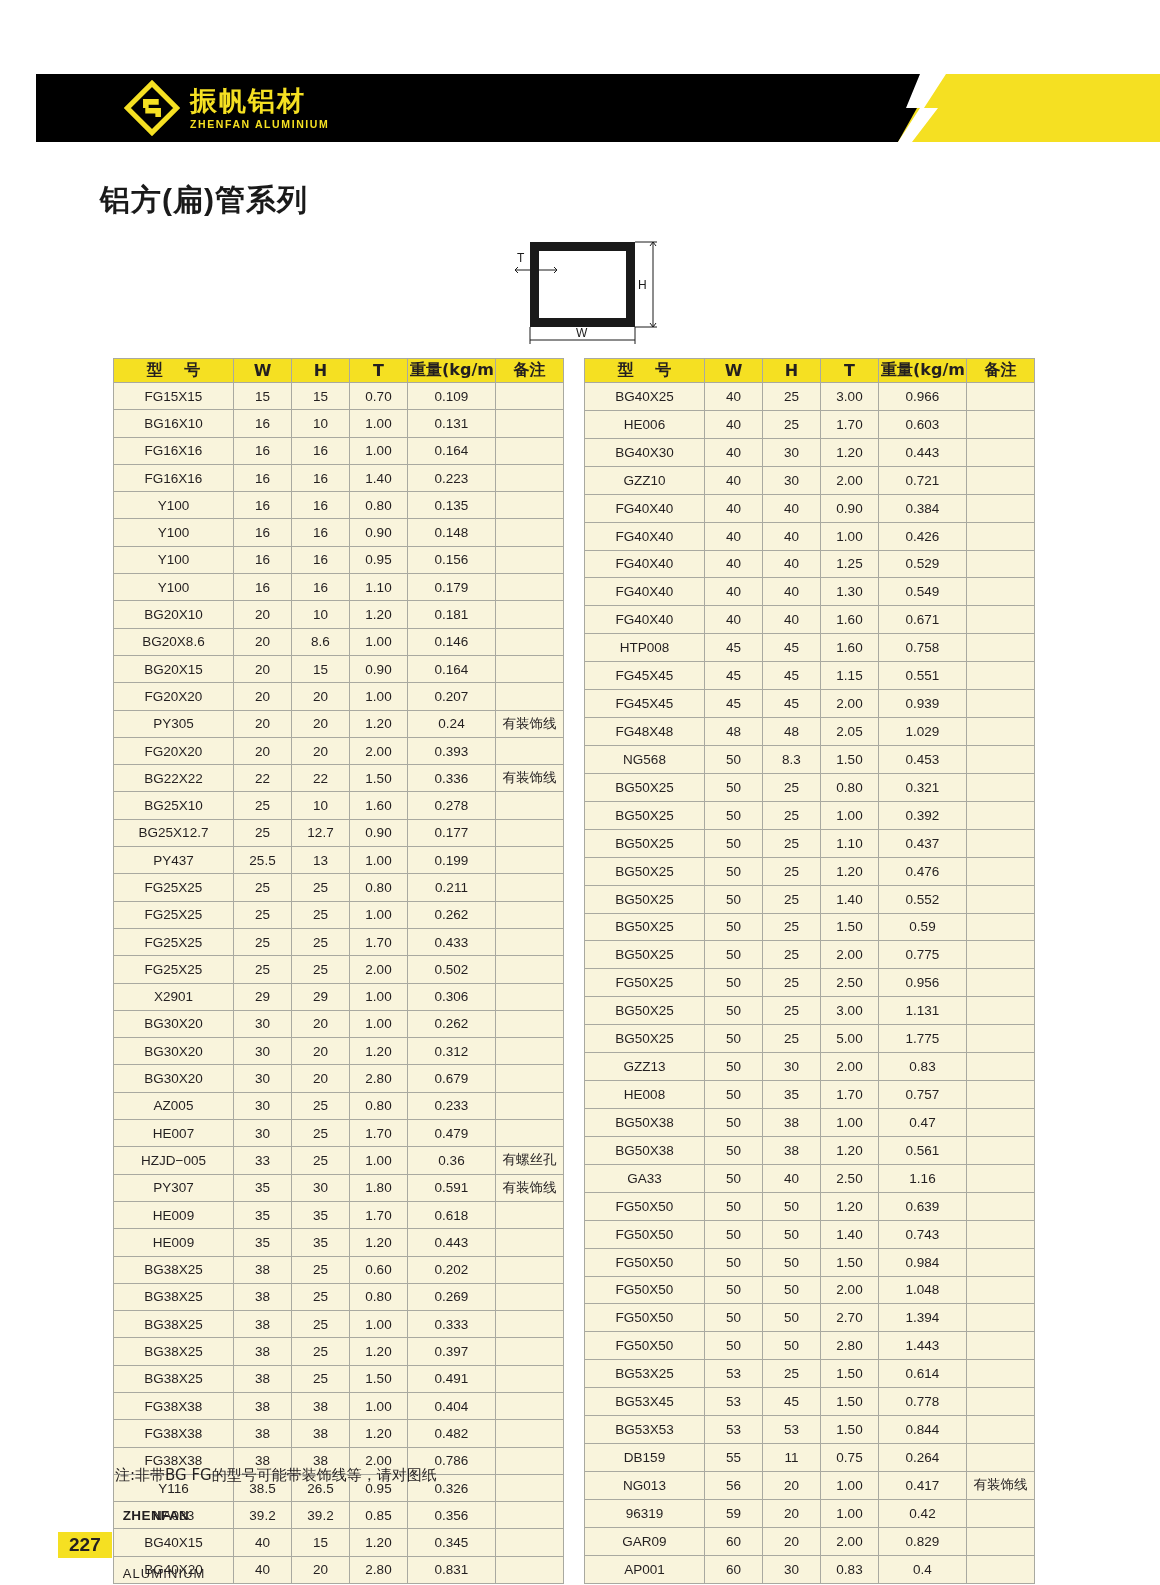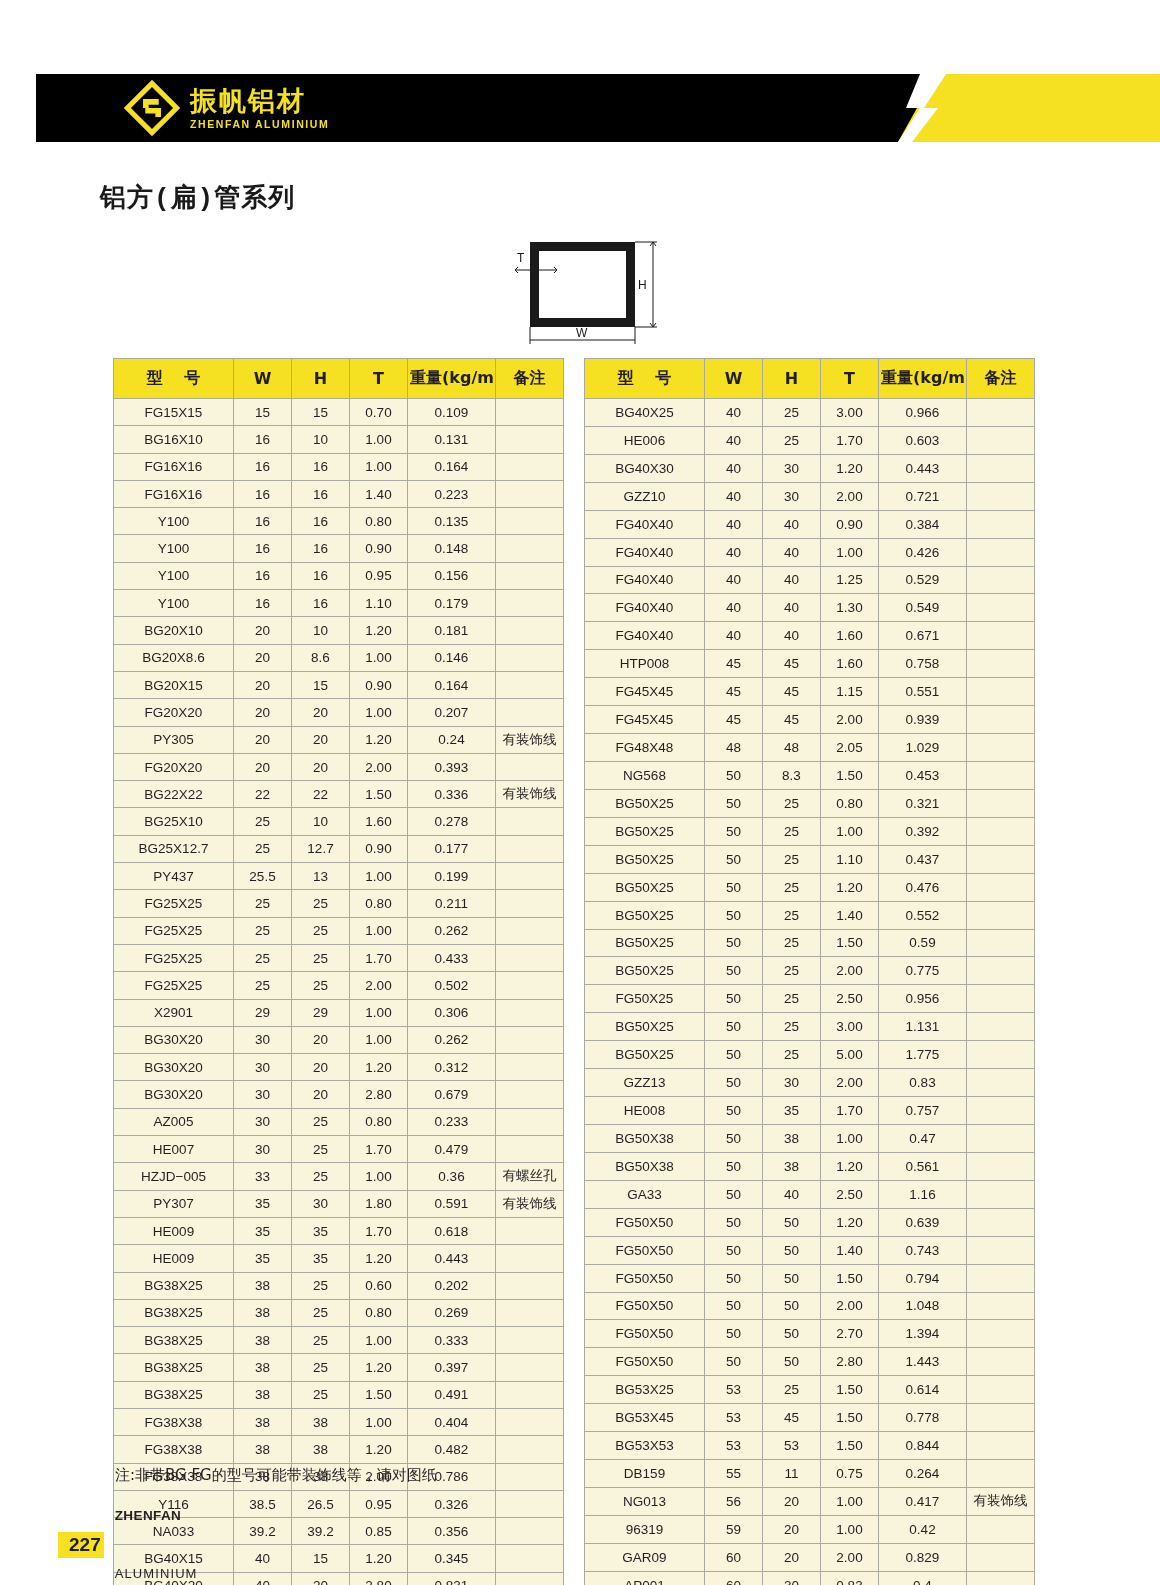--- a/index.html
+++ b/index.html
@@ -62,25 +62,25 @@
     font-weight: bold;
     letter-spacing: 1.6px;
     line-height: 1.2;
     margin-top: 2px;
   }
 
   
   .page-title {
     position: absolute;
     top: 180px; left: 100px;
-    font-size: 26px;
+    font-size: 30px;
     font-weight: bold;
     color: #1a1a1a;
     letter-spacing: 1px;
-    font-family: Liberation Mono, monospace;
+    font-family: Liberation Sans, sans-serif;
   }
 
   
   .diagram {
     position: absolute;
     top: 232px; left: 485px;
     width: 190px; height: 115px;
   }
 
   
@@ -103,21 +103,21 @@
     font-size: 13.5px;
     color: #231f20;
     padding: 0 2px;
     overflow: hidden;
     white-space: nowrap;
   }
   table.spec th {
     background: #f5e022;
     font-weight: bold;
     font-size: 16px;
-    height: 40px;
+    height: 24px;
     font-family: "DejaVu Sans", "Liberation Sans", sans-serif;
   }
   table.spec td { background: #f9f4dc; }
   th.c-model, td.c-model { width: 120px; }
   th.c-w, td.c-w { width: 58px; }
   th.c-h, td.c-h { width: 58px; }
   th.c-t, td.c-t { width: 58px; }
   th.c-weight, td.c-weight { width: 88px; }
   th.c-remark, td.c-remark { width: 68px; }
   th.c-weight { font-size: 14px; }
@@ -139,21 +139,21 @@
     top: 1508px; left: 58px;
     display: flex;
     align-items: center;
     gap: 11px;
   }
   .page-badge {
     background: #f5e022;
     color: #231f20;
     font-size: 19px;
     font-weight: bold;
-    padding: 3px 3px 4px 11px;
+    padding: 3px 11px 4px 11px;
     line-height: 1;
   }
   .footer-brand { display: flex; flex-direction: column; line-height: 1.12; }
   .footer-brand-main {
     font-size: 13.5px;
     font-weight: bold;
     color: #231f20;
     letter-spacing: 0.4px;
   }
   .footer-brand-sub {
@@ -848,21 +848,21 @@
           <td class="c-h">50</td>
           <td class="c-t">1.40</td>
           <td class="c-weight">0.743</td>
           <td class="c-remark"></td>
         </tr>
         <tr>
           <td class="c-model">FG50X50</td>
           <td class="c-w">50</td>
           <td class="c-h">50</td>
           <td class="c-t">1.50</td>
-          <td class="c-weight">0.794</td>
+          <td class="c-weight">0.984</td>
           <td class="c-remark"></td>
         </tr>
         <tr>
           <td class="c-model">FG50X50</td>
           <td class="c-w">50</td>
           <td class="c-h">50</td>
           <td class="c-t">2.00</td>
           <td class="c-weight">1.048</td>
           <td class="c-remark"></td>
         </tr>

